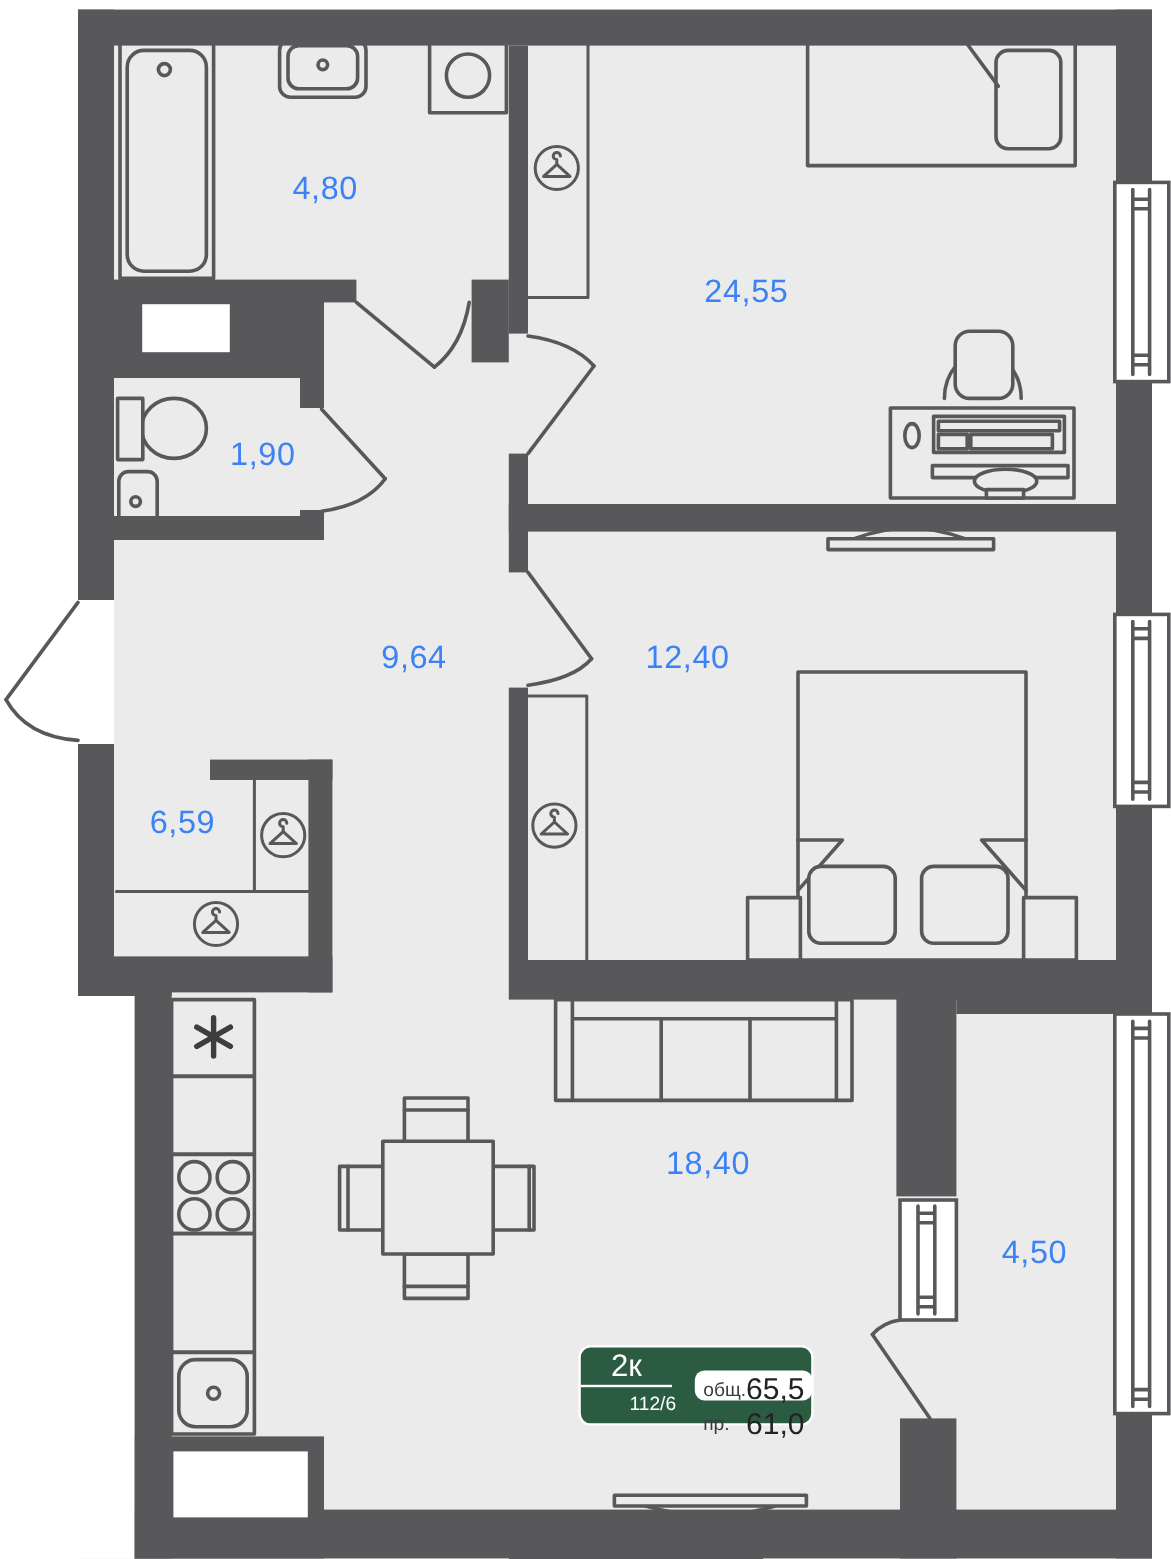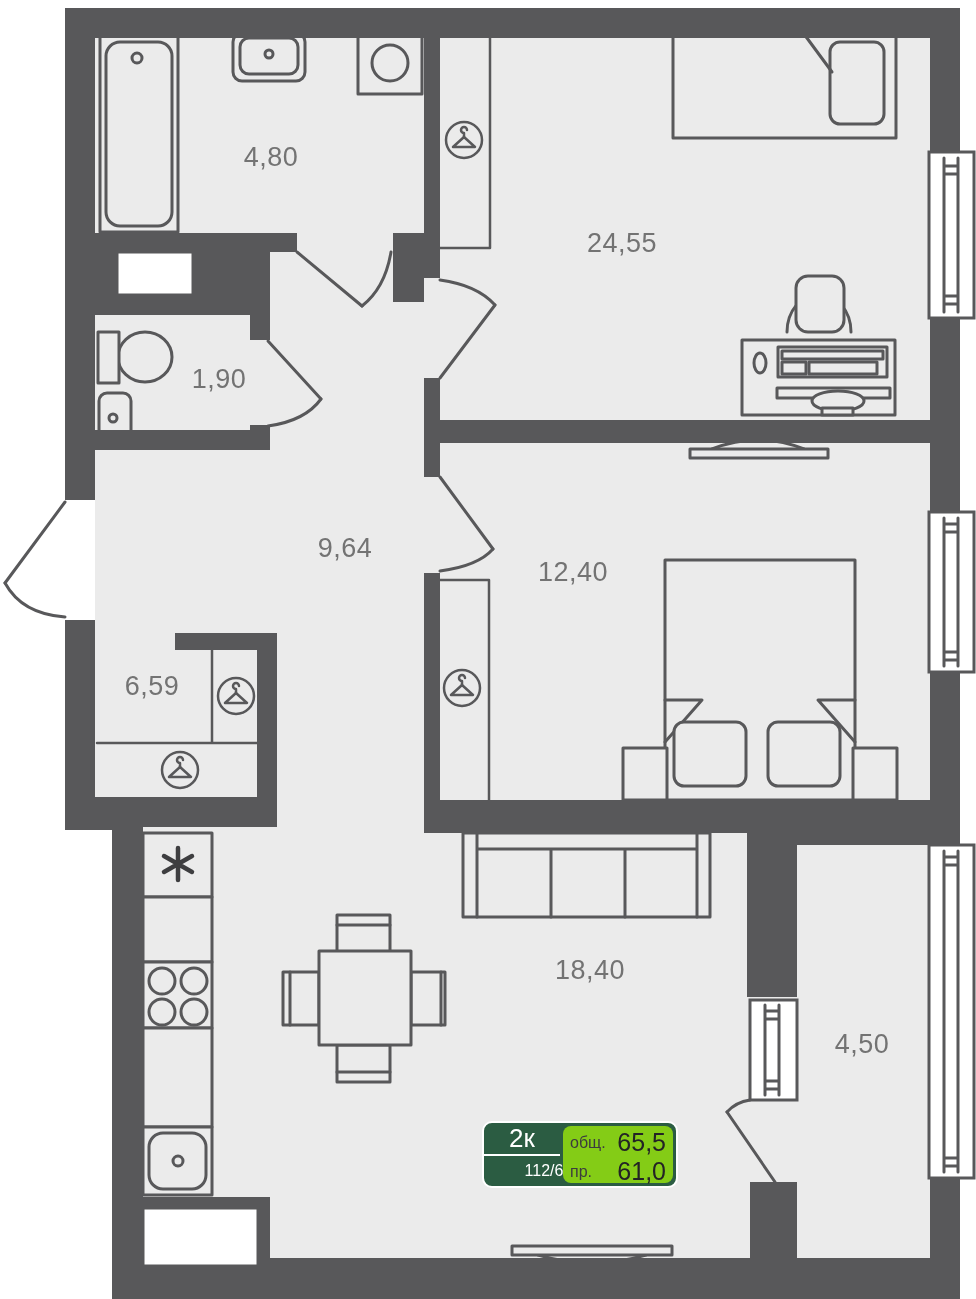--- a/index.html
+++ b/index.html
@@ -13,32 +13,32 @@
   .duct{fill:#ffffff;stroke:#58585a;stroke-width:3;}
   .furn{fill:#ebebeb;stroke:#58585a;stroke-width:3;stroke-linejoin:round;}
   .ln{fill:none;stroke:#58585a;stroke-width:3;stroke-linejoin:round;stroke-linecap:round;}
   .thin{stroke-width:2.5;}
   .win{fill:#ffffff;stroke:#58585a;stroke-width:3;}
   .floor{fill:#ebebeb;stroke:none;}
   .star{fill:none;stroke:#3e3e40;stroke-width:4.5;stroke-linecap:round;}
 
   
   .room-label{position:absolute;transform:translate(-50%,-50%);
-      font-size:27px;letter-spacing:0.5px;color:#737373;white-space:nowrap;text-align:right;}
+      font-size:27px;letter-spacing:0.5px;color:#3b82f6;white-space:nowrap;text-align:right;}
 
   
   .badge{position:absolute;left:482px;top:1121px;width:196px;height:67px;
       background:#2b5c42;border:2px solid #ffffff;border-radius:10px;
       box-sizing:border-box;display:flex;}
   .badge-left{width:76px;display:flex;flex-direction:column;color:#ffffff;}
   .badge-left .cell{flex:1;display:flex;align-items:center;justify-content:center;}
   .badge-rooms{font-size:26px;}
   .badge-num{font-size:16px;padding-left:44px;}
   .badge-divider{height:2px;background:#ffffff;margin:0;}
-  .badge-right{flex:1;background:#84cc16;border-radius:8px;margin:3px;
+  .badge-right{flex:1;background:#ffffff;border-radius:8px;margin:19px;
       display:flex;flex-direction:column;padding:2px 7px;box-sizing:border-box;}
   .badge-row{flex:1;display:flex;align-items:center;justify-content:space-between;}
   .badge-k{font-size:16px;color:#3c3c3e;}
   .badge-v{font-size:25px;font-weight:normal;color:#232325;}
 </style>
 </head>
 <body>
 
 <div id="stage">
 <svg id="plan-svg" width="976" height="1299" viewBox="0 0 976 1299">
@@ -245,21 +245,21 @@
   <g class="ln">
     <path d="M775,1182 L727,1112"></path>
         <path d="M750,1100 Q736,1102 727,1112"></path>
   </g>
 </svg>
 
   <div class="room-label" style="left:271px;top:157px">4,80</div>
   <div class="room-label" style="left:622px;top:243px">24,55</div>
   <div class="room-label" style="left:219px;top:379px">1,90</div>
   <div class="room-label" style="left:345px;top:548px">9,64</div>
-  <div class="room-label" style="left:573px;top:572px">12,40</div>
+  <div class="room-label" style="left:573px;top:548px">12,40</div>
   <div class="room-label" style="left:152px;top:686px">6,59</div>
   <div class="room-label" style="left:590px;top:970px">18,40</div>
   <div class="room-label" style="left:862px;top:1044px">4,50</div>
 
   <div class="badge">
     <div class="badge-left">
       <div class="cell badge-rooms">2к</div>
       <div class="badge-divider"></div>
       <div class="cell badge-num">112/6</div>
     </div>

